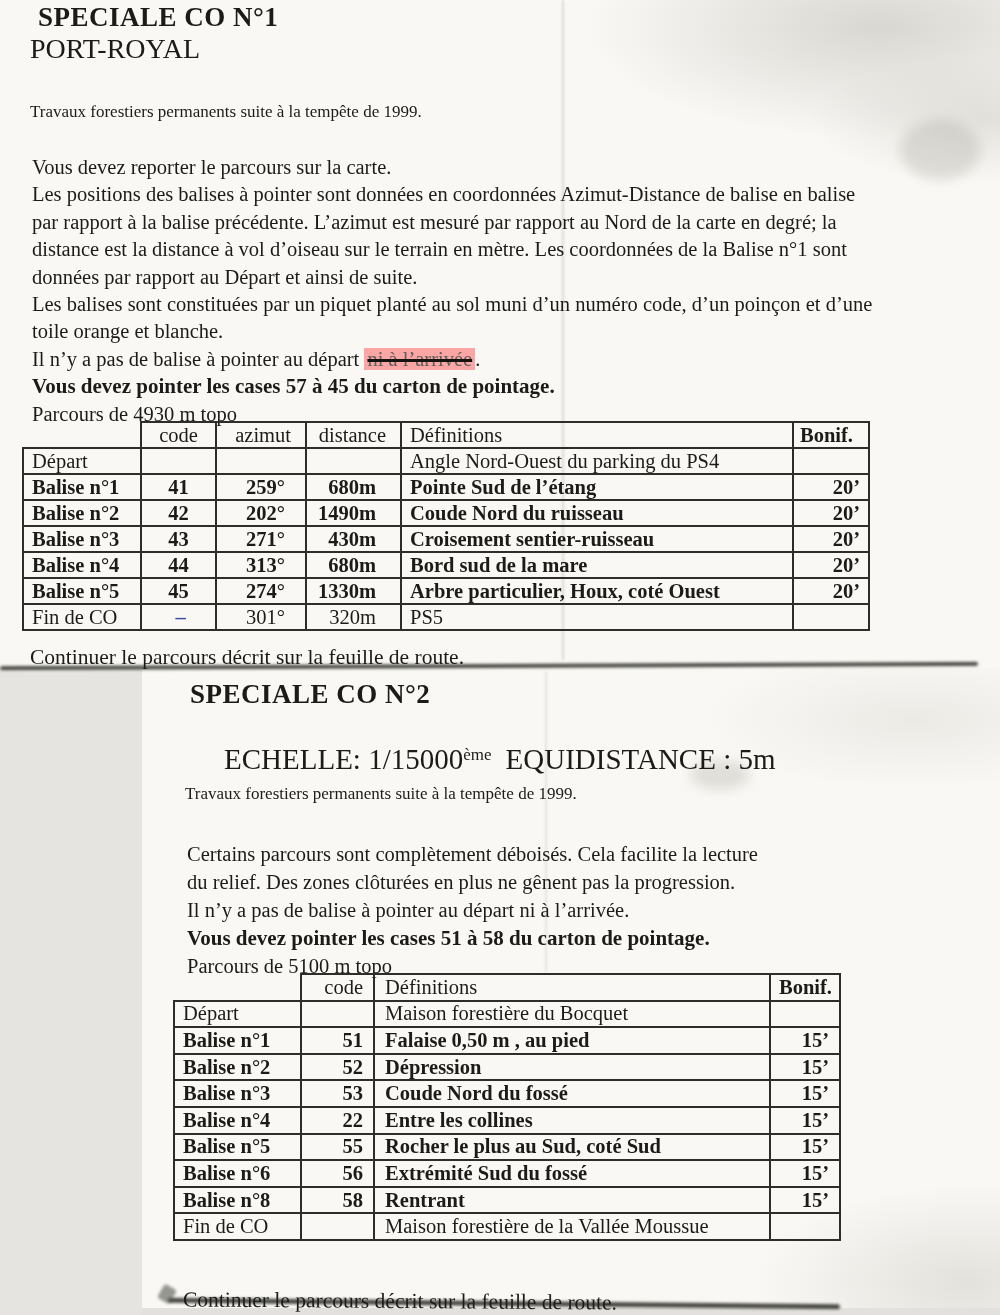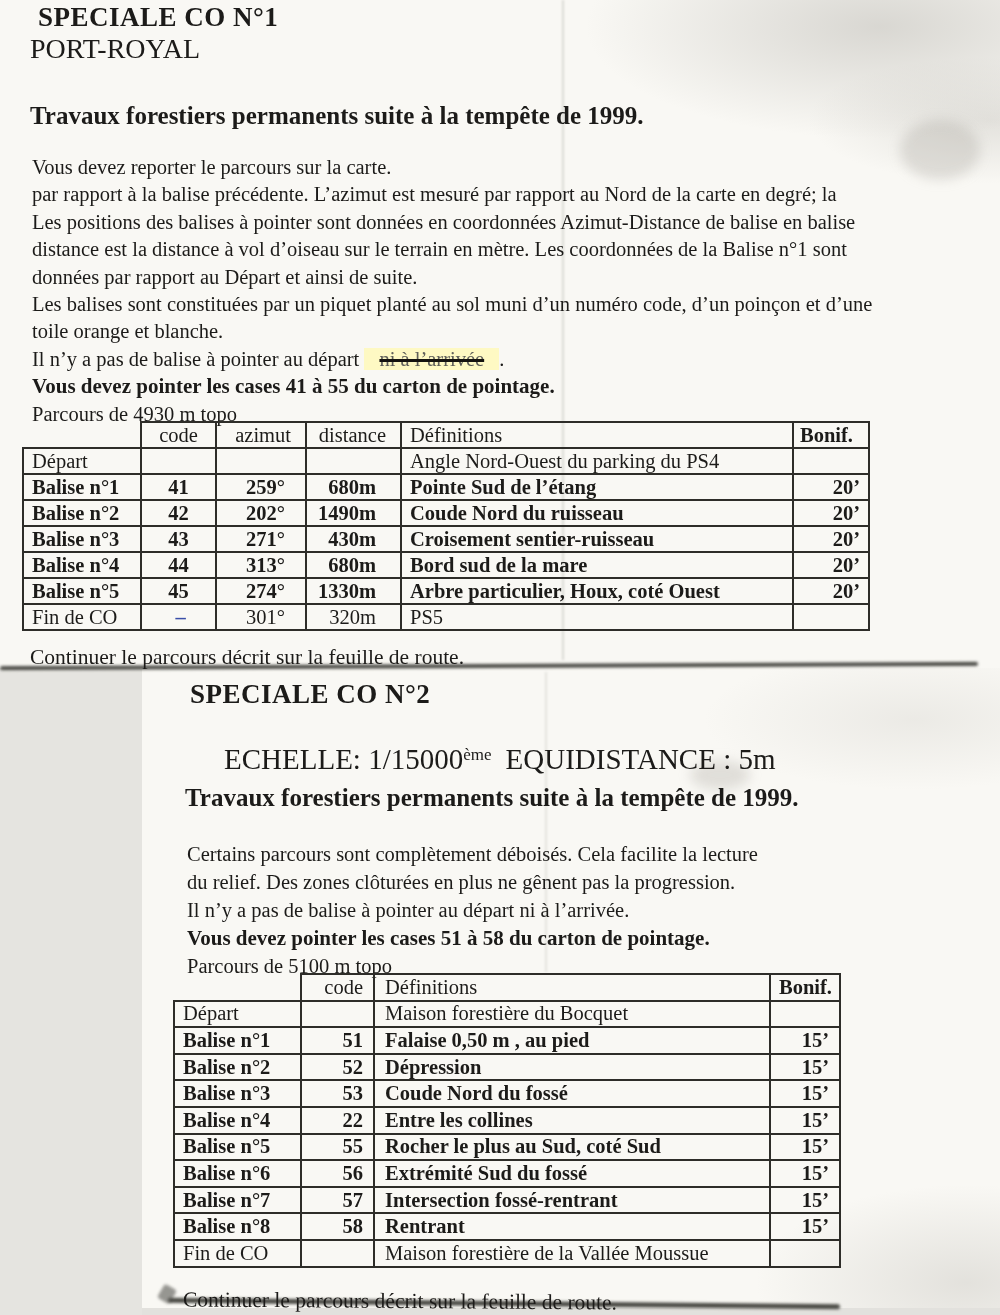--- a/index.html
+++ b/index.html
@@ -46,31 +46,31 @@
   .streak.bot{left:168px;top:1301px;width:672px;height:5px;transform:rotate(0.55deg);}
   .streak.bot2{left:160px;top:1286px;width:14px;height:16px;transform:rotate(30deg);opacity:.55;}
   .smudge{position:absolute;background:rgba(150,148,140,.25);filter:blur(6px);border-radius:50%;}
 
   
   .abs{position:absolute;}
   .h-title{font-size:27px;font-weight:bold;letter-spacing:.5px;white-space:nowrap;}
   .h-sub{font-size:28px;white-space:nowrap;}
   .h-scale{font-size:29px;white-space:nowrap;}
   .h-scale sup{font-size:17px;vertical-align:9px;margin-right:14px;}
-  .h-notice{font-size:25px;font-weight:bold;white-space:nowrap;}
+  .h-notice{font-size:17px;font-weight:normal;white-space:nowrap;}
   .body-block{font-size:20.5px;line-height:27.4px;white-space:nowrap;}
   .body-block .bline{white-space:nowrap;}
   .instr{font-weight:bold;font-size:21px;}
   .struck{
     color:#60605a;
-    background:#fef9c3;
+    background:#fca5a5;
     text-decoration:line-through;
     text-decoration-thickness:3px;
     text-decoration-color:#14130f;
-    padding:0 15px;
+    padding:0 3px;
   }
   .footerline{font-size:21.5px;white-space:nowrap;}
 
   
   table{border-collapse:collapse;table-layout:fixed;font-size:20.5px;color:#1c1b19;}
   td,th{border:2px solid #2e2d29;overflow:hidden;white-space:nowrap;padding:0 4px;}
   th{font-weight:normal;text-align:left;}
   tr.boldrow td{font-weight:bold;}
   .t1 td,.t1 th{height:24px;}
   .t2 td,.t2 th{height:24.6px;}
@@ -110,29 +110,29 @@
   <div class="smudge" style="left:690px;top:760px;width:60px;height:30px;"></div>
   <div class="smudge" style="left:900px;top:120px;width:80px;height:60px;"></div>
 
   <div class="abs h-title" style="left:38px;top:2px;">SPECIALE CO N°1</div>
   <div class="abs h-sub" style="left:30px;top:33px;">PORT-ROYAL</div>
   <div class="abs h-notice" style="left:30px;top:102px;">Travaux forestiers permanents suite à la tempête de 1999.</div>
 
   <div class="abs body-block" style="left:32px;top:154px;">
     <div>
         <div class="bline">Vous devez reporter le parcours sur la carte.</div>
+        <div class="bline">Les positions des balises à pointer sont données en coordonnées Azimut-Distance de balise en balise</div>
         <div class="bline">par rapport à la balise précédente. L’azimut est mesuré par rapport au Nord de la carte en degré; la</div>
-        <div class="bline">Les positions des balises à pointer sont données en coordonnées Azimut-Distance de balise en balise</div>
         <div class="bline">distance est la distance à vol d’oiseau sur le terrain en mètre. Les coordonnées de la Balise n°1 sont</div>
         <div class="bline">données par rapport au Départ et ainsi de suite.</div>
         <div class="bline">Les balises sont constituées par un piquet planté au sol muni d’un numéro code, d’un poinçon et d’une</div>
         <div class="bline">toile orange et blanche.</div>
       </div>
     <div class="bline"><span>Il n’y a pas de balise à pointer au départ </span><span class="struck">ni à l’arrivée</span><span>.</span></div>
-    <div class="bline instr">Vous devez pointer les cases 41 à 55 du carton de pointage.</div>
+    <div class="bline instr">Vous devez pointer les cases 57 à 45 du carton de pointage.</div>
     <div class="bline">Parcours de 4930 m topo</div>
   </div>
 
   <table class="abs t1" style="left:22px;top:421px;width:846px;">
       <colgroup>
         <col style="width: 118px;">
         <col style="width: 75px;">
         <col style="width: 90px;">
         <col style="width: 95px;">
         <col style="width: 392px;">
@@ -276,26 +276,20 @@
           <td class="c2">Rocher le plus au Sud, coté Sud</td>
           <td class="c3">15’</td>
         </tr>
         <tr class="boldrow">
           <td class="c0">Balise n°6</td>
           <td class="c1">56</td>
           <td class="c2">Extrémité Sud du fossé</td>
           <td class="c3">15’</td>
         </tr>
         <tr class="boldrow">
-          <td class="c0">Balise n°7</td>
-          <td class="c1">57</td>
-          <td class="c2">Intersection fossé-rentrant</td>
-          <td class="c3">15’</td>
-        </tr>
-        <tr class="boldrow">
           <td class="c0">Balise n°8</td>
           <td class="c1">58</td>
           <td class="c2">Rentrant</td>
           <td class="c3">15’</td>
         </tr>
         <tr>
           <td class="c0">Fin de CO</td>
           <td class="c1"></td>
           <td class="c2">Maison forestière de la Vallée Moussue</td>
           <td class="c3"></td>

